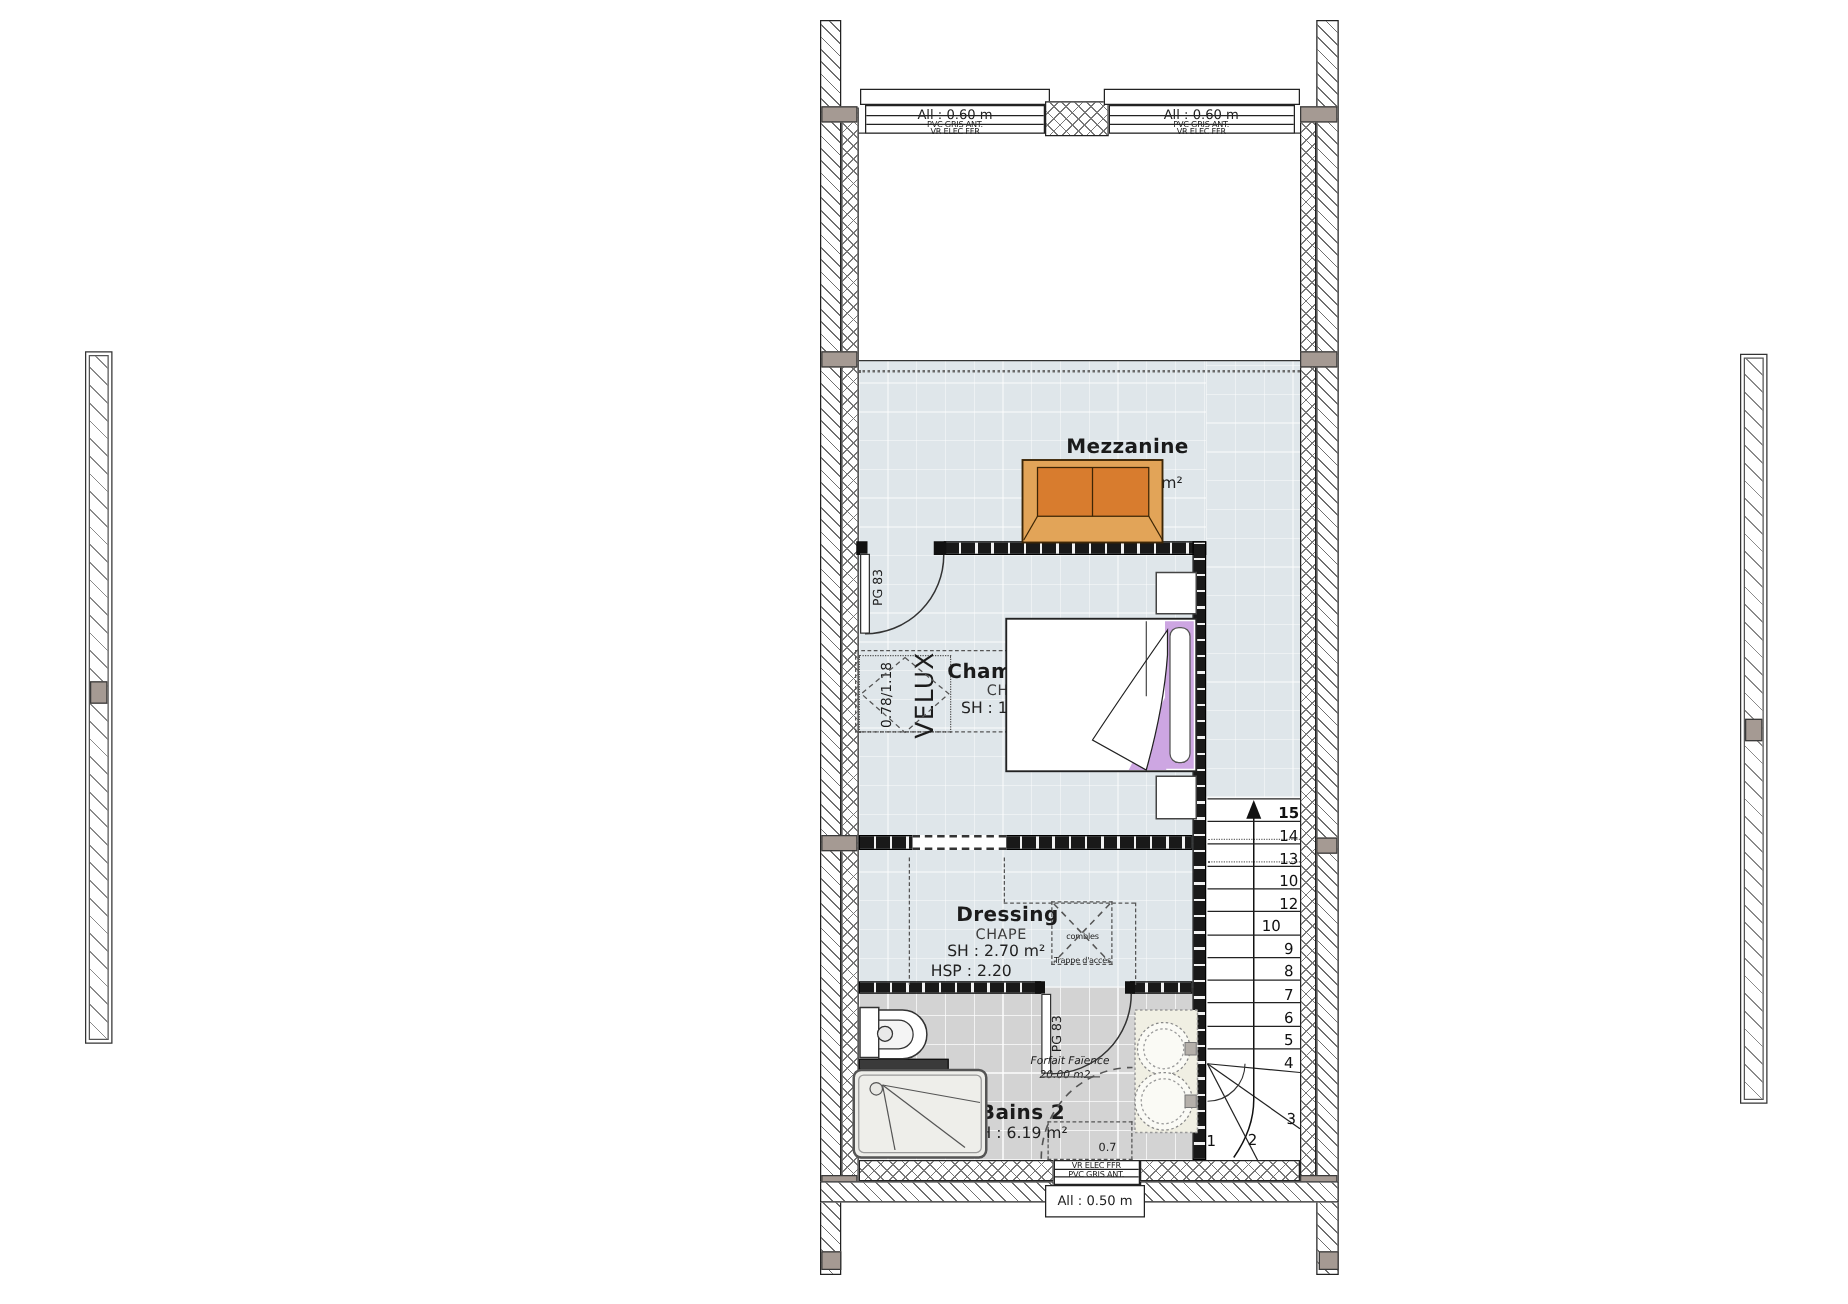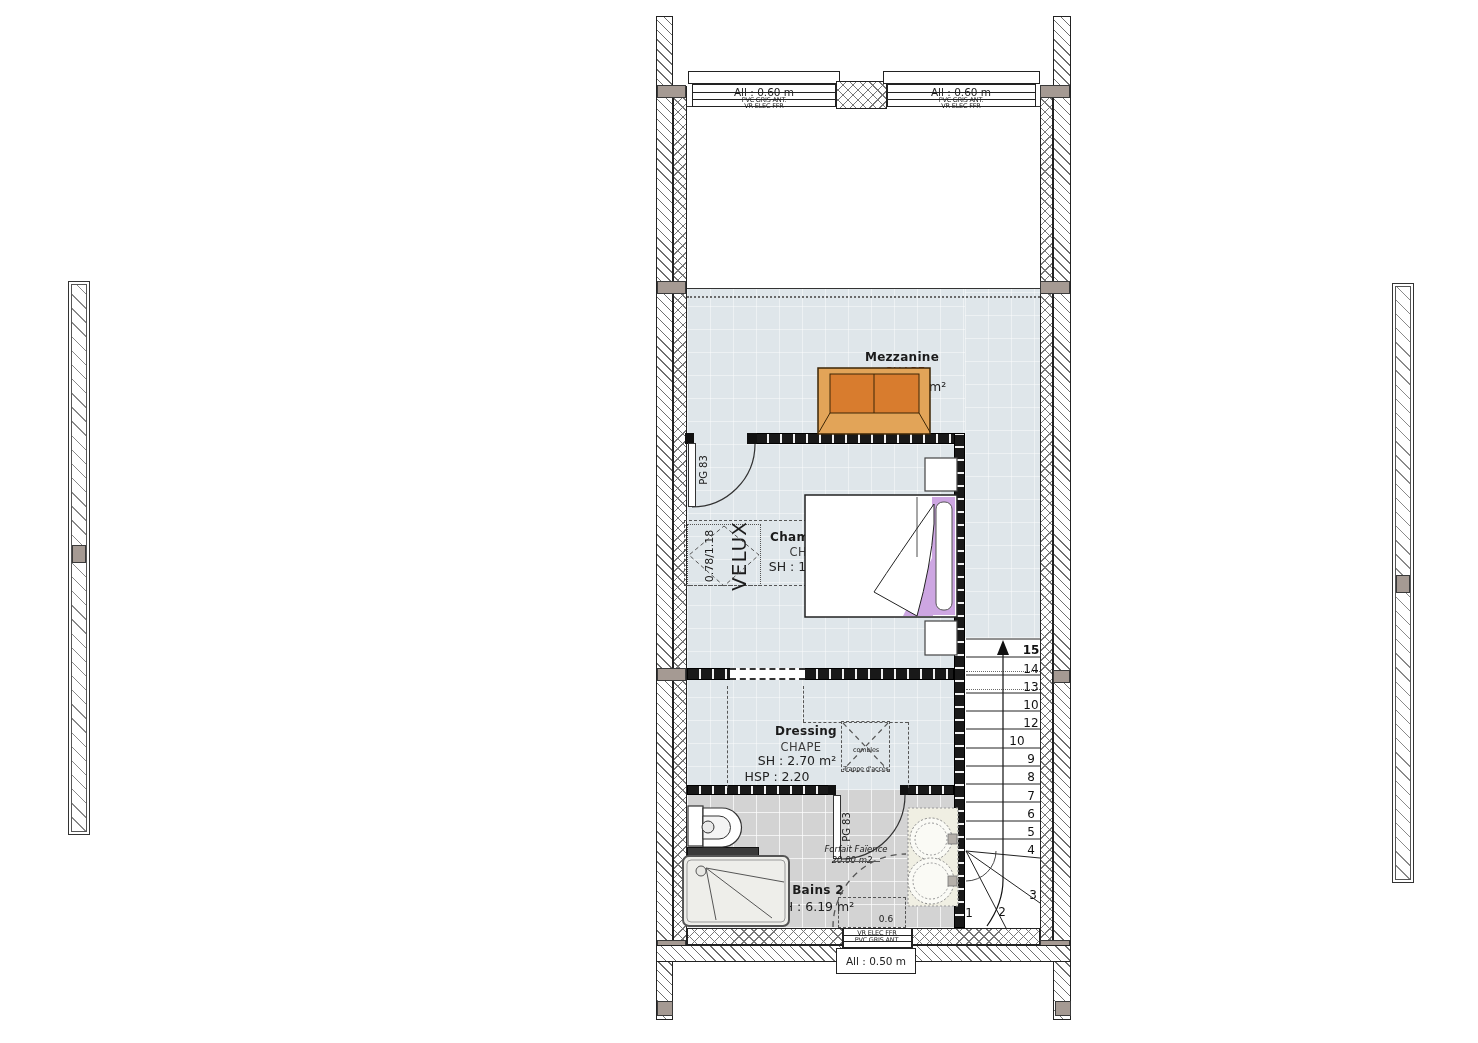--- a/index.html
+++ b/index.html
@@ -24,21 +24,21 @@
   .leaf{background:#fff;border:1.2px solid #333;box-sizing:border-box;}
   .hline{border-top:1px solid #333;height:0;}
   .dotline{border-top:2px dotted #6a6a6a;height:0;}
   .dashbox{border:1.5px dashed #555;box-sizing:border-box;}
   .dotbox{border:1.2px dotted #555;box-sizing:border-box;}
   .dash-v{border-left:1.5px dashed #555;width:0;}
   .dash-h{border-top:1.5px dashed #555;height:0;}
   
   .ctr{transform:translate(-50%,-50%);white-space:nowrap;text-align:center;}
   .vtext{transform:translate(-50%,-50%) rotate(-90deg);white-space:nowrap;}
-  .room-name{font-size:12px;font-weight:600;letter-spacing:.3px;text-align:center;}
+  .room-name{font-size:16px;font-weight:600;letter-spacing:.3px;text-align:center;}
   .finish{font-size:11.5px;letter-spacing:.5px;color:#3c3c3c;}
   .finish-mezz{color:#8a3a26;}
   .area{font-size:12.5px;color:#222;}
   .small-lbl{font-size:11px;}
   .t6{font-size:6.5px;line-height:1.05;color:#222;letter-spacing:-.2px;}
   .allege{font-size:10.5px;color:#222;}
   .win-frame{background:#fff;border:1px solid #222;box-sizing:border-box;}
   .win-line{position:absolute;left:0;right:0;border-top:1px solid #222;height:0;}
   .sill{background:#fff;border:1px solid #222;box-sizing:border-box;}
   .stair-num{position:absolute;font-size:12px;color:#111;transform:translate(-50%,-50%);}
@@ -116,21 +116,21 @@
   <div class="abs hatch-d" style="left:656px;top:945px;width:187px;height:17px;"></div>
   <div class="abs hatch-d" style="left:912px;top:945px;width:159px;height:17px;"></div>
   <div class="abs win-frame" style="left:843px;top:928px;width:69px;height:20px;">
     <div class="win-line" style="top:6px;"></div>
       <div class="win-line" style="top:12px;"></div>
   </div>
   <div class="abs ctr t6" style="left:877px;top:933px;">VR ELEC FFR</div>
   <div class="abs ctr t6" style="left:877px;top:940px;">PVC GRIS ANT.</div>
   <div class="abs sill" style="left:836px;top:948px;width:80px;height:26px;"></div>
   <div class="abs ctr allege" style="left:876px;top:961px;">All : 0.50 m</div>
-  <div class="abs ctr" style="left:886px;top:919px;font-size:9px;">0.6</div>
+  <div class="abs ctr" style="left:886px;top:919px;font-size:9px;">0.7</div>
 
   <div class="abs wall-h" style="left:755px;top:433px;width:210px;height:11px;"></div>
   <div class="abs wall-v" style="left:954px;top:433px;width:11px;height:495px;"></div>
   <div class="abs wall-h" style="left:687px;top:668px;width:267px;height:12px;"></div>
   <div class="abs" style="left:730px;top:668px;width:75px;height:12px;background:#fff;border-top:2px dashed #333;border-bottom:2px dashed #333;box-sizing:border-box;"></div>
   <div class="abs wall-h" style="left:687px;top:785px;width:146px;height:10px;"></div>
   <div class="abs wall-h" style="left:904px;top:785px;width:50px;height:10px;"></div>
   <div class="abs" style="left:687px;top:847px;width:72px;height:9px;background:#3a3a3a;border:1px solid #111;box-sizing:border-box;"></div>
 
   <div class="abs blk" style="left:685px;top:433px;width:9px;height:11px;"></div>

